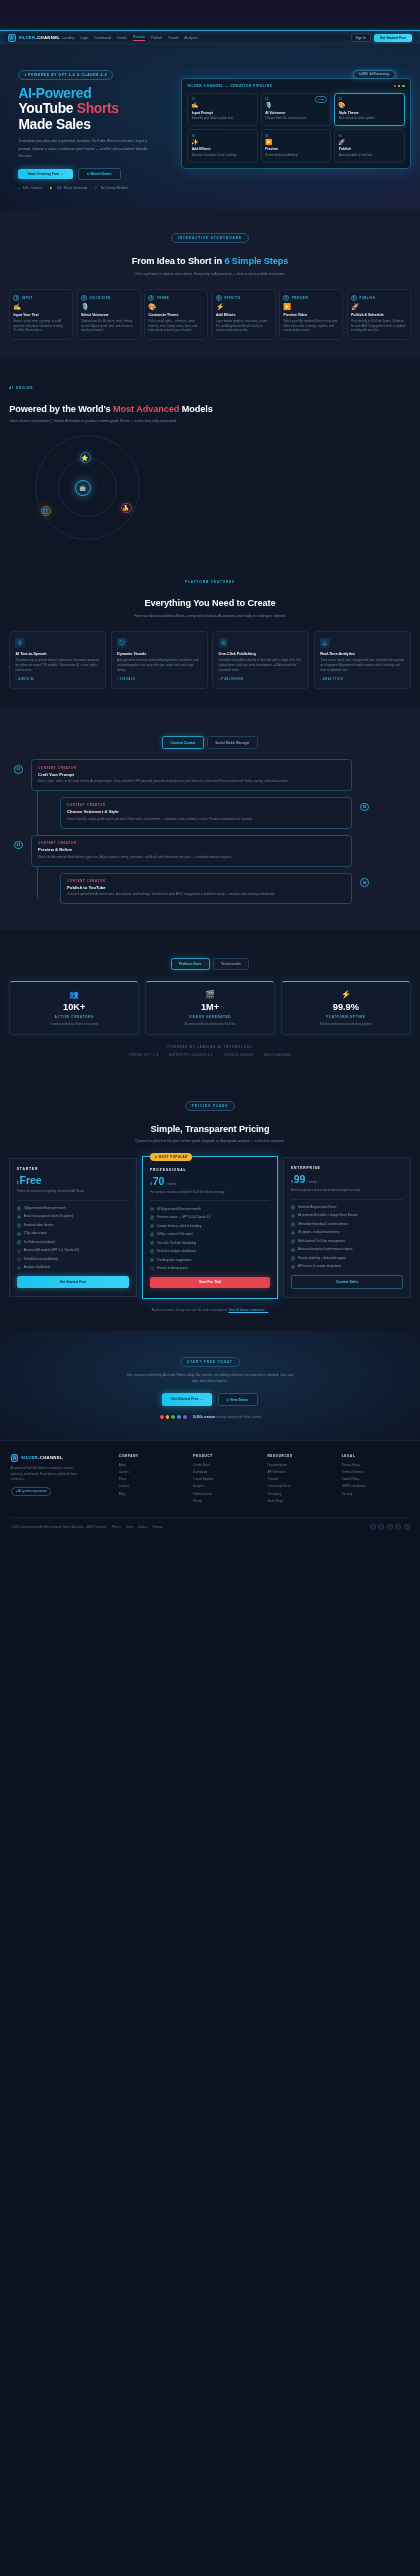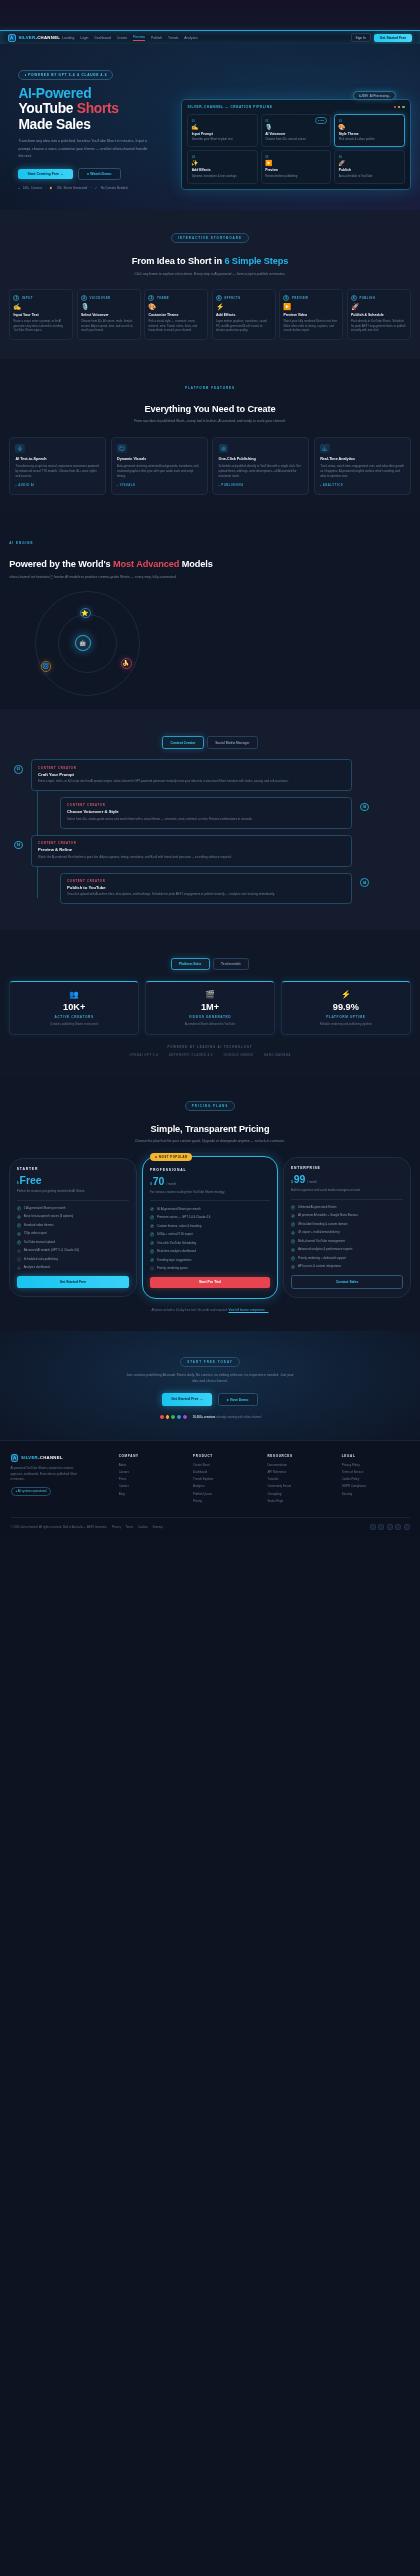--- a/index.html
+++ b/index.html
@@ -18,21 +18,21 @@
   .nav-links{display:flex;align-items:center;gap:5.9px;margin-left:0.7px;flex:1}
   .nav-links a{font-size:3.4px;color:#8d9bb2;text-decoration:none;white-space:nowrap}
   .nav-links a.active{color:#35c5ef;border-bottom:0.5px solid #e0485a;padding-bottom:0.7px}
   .nav-right{display:flex;align-items:center;gap:3.3px}
   .btn-ghost{font-size:3.3px;color:#b9c5d6;border:0.4px solid #2b3a52;border-radius:2px;padding:1.6px 3.9px;background:transparent;}
   .btn-cta{font-size:3.4px;font-weight:bold;color:#05202e;border-radius:2px;padding:2px 5.9px;
     background:linear-gradient(90deg,#25c7f0,#4ad6f7);box-shadow:0 0 5.3px rgba(45,200,240,.45)}
   
   .hero{position:relative;padding:22px 9.2px 19.7px;display:flex;gap:7.9px;
     background:radial-gradient(591px 236px at 72% 40%,rgba(21,70,110,.55),transparent 70%),
-    linear-gradient(160deg,#121a2d 0%,#0e1628 45%,#1a1430 100%);align-items:flex-end;}
+    linear-gradient(160deg,#121a2d 0%,#0e1628 45%,#1a1430 100%);}
   .hero-left{width:164px;padding-left:9.2px}
   .pill{display:inline-flex;align-items:center;gap:2px;border:0.5px solid #25597e;border-radius:13px;
     padding:2px 5.3px;font-size:3.2px;letter-spacing:0.7px;font-weight:bold;color:#4fc9ef;background:rgba(18,45,70,.5)}
   .pill .dot{width:1.6px;height:1.6px;border-radius:50%;background:#35c5ef}
   h1.hero-h1{margin-top:5.9px;font-size:13.8px;line-height:1.12;font-weight:bold;letter-spacing:-0.3px}
   .c-cyan{color:#24b6e8}.c-red{color:#e4485a}.c-white{color:#fff}
   .hero-p{margin-top:5.9px;font-size:3.7px;line-height:2.05;color:#8594ab;max-width:131px}
   .hero-btns{margin-top:6.6px;display:flex;gap:5.3px;align-items:center}
   .btn-primary{font-size:3.5px;font-weight:bold;color:#06212f;border-radius:2.6px;padding:3.3px 9.2px;
     background:linear-gradient(90deg,#18c4ef,#3ad2f7);box-shadow:0 0 7.9px rgba(40,200,240,.5)}
@@ -113,21 +113,21 @@
     padding:7.9px 5.3px 8.5px;text-align:center;box-shadow:0 -1.3px 6.6px rgba(45,160,210,.12)}
   .stico{font-size:7.9px}
   .stval{font-size:9.2px;font-weight:bold;color:#fff;margin-top:3.9px}
   .stlab{font-size:3.2px;font-weight:bold;letter-spacing:0.6px;color:#3fa9cf;margin-top:2.6px}
   .stsub{font-size:2.8px;color:#65768f;margin-top:2.6px;line-height:1.5}
   .trust{text-align:center;margin-top:9.2px}
   .trust-t{font-size:2.8px;letter-spacing:0.9px;color:#4d5d75;font-weight:bold}
   .trust-l{display:flex;justify-content:center;gap:10.5px;margin-top:4.6px;font-size:3px;color:#3c4c63;font-weight:bold;letter-spacing:0.4px}
   
   .prices{display:grid;grid-template-columns:1fr 1.06fr 1fr;gap:5.9px;align-items:center;margin-top:2.6px}
-  .pr{border:0.5px solid #1f2c43;border-radius:14px;background:#121a2c;padding:7.9px 6.6px 8.5px;position:relative}
+  .pr{border:0.5px solid #1f2c43;border-radius:0;background:#121a2c;padding:7.9px 6.6px 8.5px;position:relative}
   .pr.pop{border:0.7px solid #2fb5e0;background:#0e1a2b;padding:10.5px 6.6px 9.8px;box-shadow:0 0 11.8px rgba(45,170,220,.33)}
   .badge-pop{position:absolute;left:6.6px;top:-3.9px;background:#f2b630;color:#2a1c02;font-size:2.8px;font-weight:bold;
     letter-spacing:0.5px;border-radius:6.6px;padding:1.6px 4.6px}
   .pr-name{font-size:3.4px;font-weight:bold;letter-spacing:0.8px;color:#e9f0f9}
   .pr-price{margin-top:3.9px;display:flex;align-items:baseline;gap:0.7px}
   .pr-cur{font-size:3.6px;color:#35bfea}
   .pr-amt{font-size:10.5px;font-weight:bold;color:#2fb9e8;line-height:1}
   .pr-per{font-size:2.9px;color:#6d7e97;margin-left:1.3px}
   .pr-desc{font-size:2.9px;color:#6d7e97;line-height:1.7;margin-top:3.3px}
   .pr-hr{height:0.4px;background:#1e2b41;margin:5.9px 0}
@@ -342,20 +342,44 @@
             <div class="snum">6</div>
             <div class="slab">PUBLISH</div>
           </div>
   <div class="sico">🚀</div>
   <div class="stitle">Publish &amp; Schedule</div>
   <div class="sdesc">Push directly to YouTube Shorts. Schedule for peak AEST engagement times or publish instantly with one click.</div>
         </div>
       </div>
   </div>
 
+  <div class="sec sec-deep" style="padding-bottom:6.6px">
+    <div class="sec-head left" style="margin-bottom:3.9px">
+      <div class="tag">AI ENGINE</div>
+      <h2><span>Powered by the World's </span><span class="c-red">Most Advanced</span><span> Models</span></h2>
+      <div class="sub" style="margin-left:0;max-width:197px">silver-channel orchestrates三 frontier AI models to produce cinema-grade Shorts — every step, fully automated.</div>
+    </div>
+    <div class="orbit">
+      <div class="ring" style="left:26px;top:6.6px;width:105px;height:105px"></div>
+      <div class="ring" style="left:49px;top:29.5px;width:59px;height:59px"></div>
+      <div class="node" style="left:71px;top:23.6px;width:10.5px;height:10.5px;background:#16293d;border:0.5px solid #2a6f93;box-shadow:0 0 5.9px rgba(40,150,200,.4)">
+          <span>⭐</span>
+        </div>
+      <div class="node" style="left:66px;top:51px;width:15.8px;height:15.8px;background:#123348;border:0.5px solid #36a3cd;box-shadow:0 0 9.2px rgba(45,170,215,.55)">
+          <span>🤖</span>
+        </div>
+      <div class="node" style="left:31.5px;top:77px;width:10.5px;height:10.5px;background:#2a2414;border:0.5px solid #8a6f2a;box-shadow:0 0 5.9px rgba(200,160,60,.3)">
+          <span>🌀</span>
+        </div>
+      <div class="node" style="left:112px;top:74px;width:10.5px;height:10.5px;background:#2c1622;border:0.5px solid #8c3a55;box-shadow:0 0 5.9px rgba(210,70,110,.3)">
+          <span>🍌</span>
+        </div>
+    </div>
+  </div>
+
   <div class="sec sec-darker">
     <div class="sec-head">
       <div class="tag">PLATFORM FEATURES</div>
       <h2>Everything You Need to Create</h2>
       <div class="sub">From raw idea to published Short—every tool is built-in, AI-assisted, and ready to scale your channel.</div>
     </div>
     <div class="feats" id="feat-grid">
         <div class="fcard">
           <div class="fico">
             <svg viewBox="0 0 24 24" stroke-linecap="round" stroke-linejoin="round">
@@ -394,44 +418,20 @@
           <div class="fico">
             <svg viewBox="0 0 24 24" stroke-linecap="round" stroke-linejoin="round">
               <path d="M4 20V10M10 20V5M16 20v-8M21 20H3"></path>
             </svg>
           </div>
   <div class="ftitle">Real-Time Analytics</div>
   <div class="fdesc">Track views, watch time, engagement rate, and subscriber growth as it happens. AI-powered insights surface what's working and what to optimise next.</div>
   <div class="ftag">▪ ANALYTICS</div>
         </div>
       </div>
-  </div>
-
-  <div class="sec sec-deep" style="padding-bottom:6.6px">
-    <div class="sec-head left" style="margin-bottom:3.9px">
-      <div class="tag">AI ENGINE</div>
-      <h2><span>Powered by the World's </span><span class="c-red">Most Advanced</span><span> Models</span></h2>
-      <div class="sub" style="margin-left:0;max-width:197px">silver-channel orchestrates三 frontier AI models to produce cinema-grade Shorts — every step, fully automated.</div>
-    </div>
-    <div class="orbit">
-      <div class="ring" style="left:26px;top:6.6px;width:105px;height:105px"></div>
-      <div class="ring" style="left:49px;top:29.5px;width:59px;height:59px"></div>
-      <div class="node" style="left:71px;top:23.6px;width:10.5px;height:10.5px;background:#16293d;border:0.5px solid #2a6f93;box-shadow:0 0 5.9px rgba(40,150,200,.4)">
-          <span>⭐</span>
-        </div>
-      <div class="node" style="left:66px;top:51px;width:15.8px;height:15.8px;background:#123348;border:0.5px solid #36a3cd;box-shadow:0 0 9.2px rgba(45,170,215,.55)">
-          <span>🤖</span>
-        </div>
-      <div class="node" style="left:31.5px;top:77px;width:10.5px;height:10.5px;background:#2a2414;border:0.5px solid #8a6f2a;box-shadow:0 0 5.9px rgba(200,160,60,.3)">
-          <span>🌀</span>
-        </div>
-      <div class="node" style="left:112px;top:74px;width:10.5px;height:10.5px;background:#2c1622;border:0.5px solid #8c3a55;box-shadow:0 0 5.9px rgba(210,70,110,.3)">
-          <span>🍌</span>
-        </div>
-    </div>
   </div>
 
   <div class="sec sec-dark">
     <div class="toggle">
       <div class="tg on">Content Creator</div>
       <div class="tg">Social Media Manager</div>
     </div>
     <div class="tl">
       <div class="tl-line"></div>
       <div id="tl-items">

